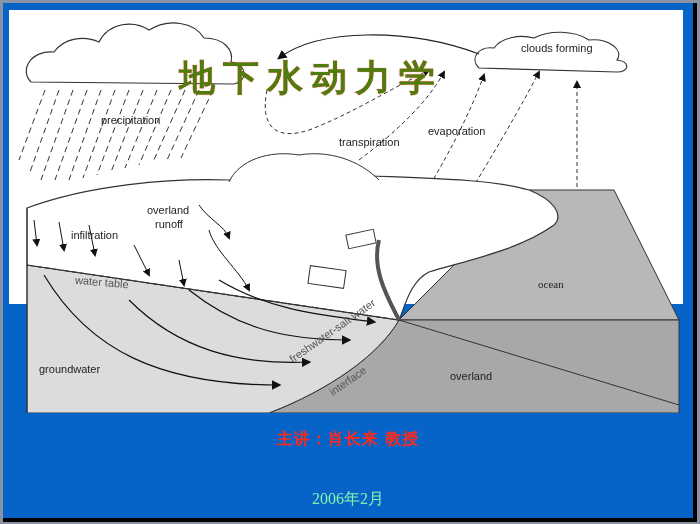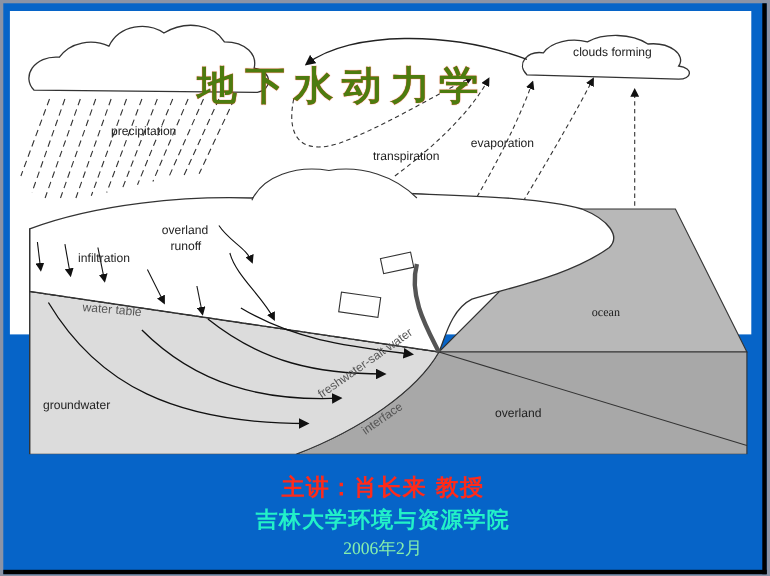--- a/index.html
+++ b/index.html
@@ -34,21 +34,21 @@
     }
     .lbl {
       position: absolute;
       font-family: "Liberation Sans", sans-serif;
       font-size: 11px; color: #222;
       white-space: nowrap;
     }
     .lecturer {
       position: absolute; left: 0; width: 690px; top: 426px;
       text-align: center; color: #ff2a1a;
-      font-size: 21px; font-weight: bold; letter-spacing: 1px;
+      font-size: 16px; font-weight: bold; letter-spacing: 1px;
     }
     .institute {
       position: absolute; left: 0; width: 690px; top: 456px;
       text-align: center; color: #22f0c8;
       font-size: 20px; font-weight: bold; letter-spacing: 1px;
     }
     .date {
       position: absolute; left: 0; width: 690px; top: 486px;
       text-align: center; color: #86efac;
       font-size: 16px;
@@ -141,15 +141,14 @@
     <span class="lbl" style="left:62px;top:219px;">infiltration</span>
     <span class="lbl" style="left:66px;top:266px;color:#555;transform:rotate(5deg);">water table</span>
     <span class="lbl" style="left:30px;top:353px;">groundwater</span>
     <span class="lbl" style="left:278px;top:345px;color:#555;transform:rotate(-35deg);transform-origin:left top;">freshwater-salt water</span>
     <span class="lbl" style="left:318px;top:378px;color:#555;transform:rotate(-35deg);transform-origin:left top;">interface</span>
     <span class="lbl" style="left:529px;top:268px;font-family:Liberation Serif, serif;">ocean</span>
     <span class="lbl" style="left:441px;top:360px;">overland</span>
     <div class="slide-title">地下水动力学</div>
   </div>
   <div class="lecturer">主讲：肖长来  教授</div>
-  <div class="institute">吉林大学环境与资源学院</div>
   <div class="date">2006年2月</div>
 </div>
 
 </body></html>

